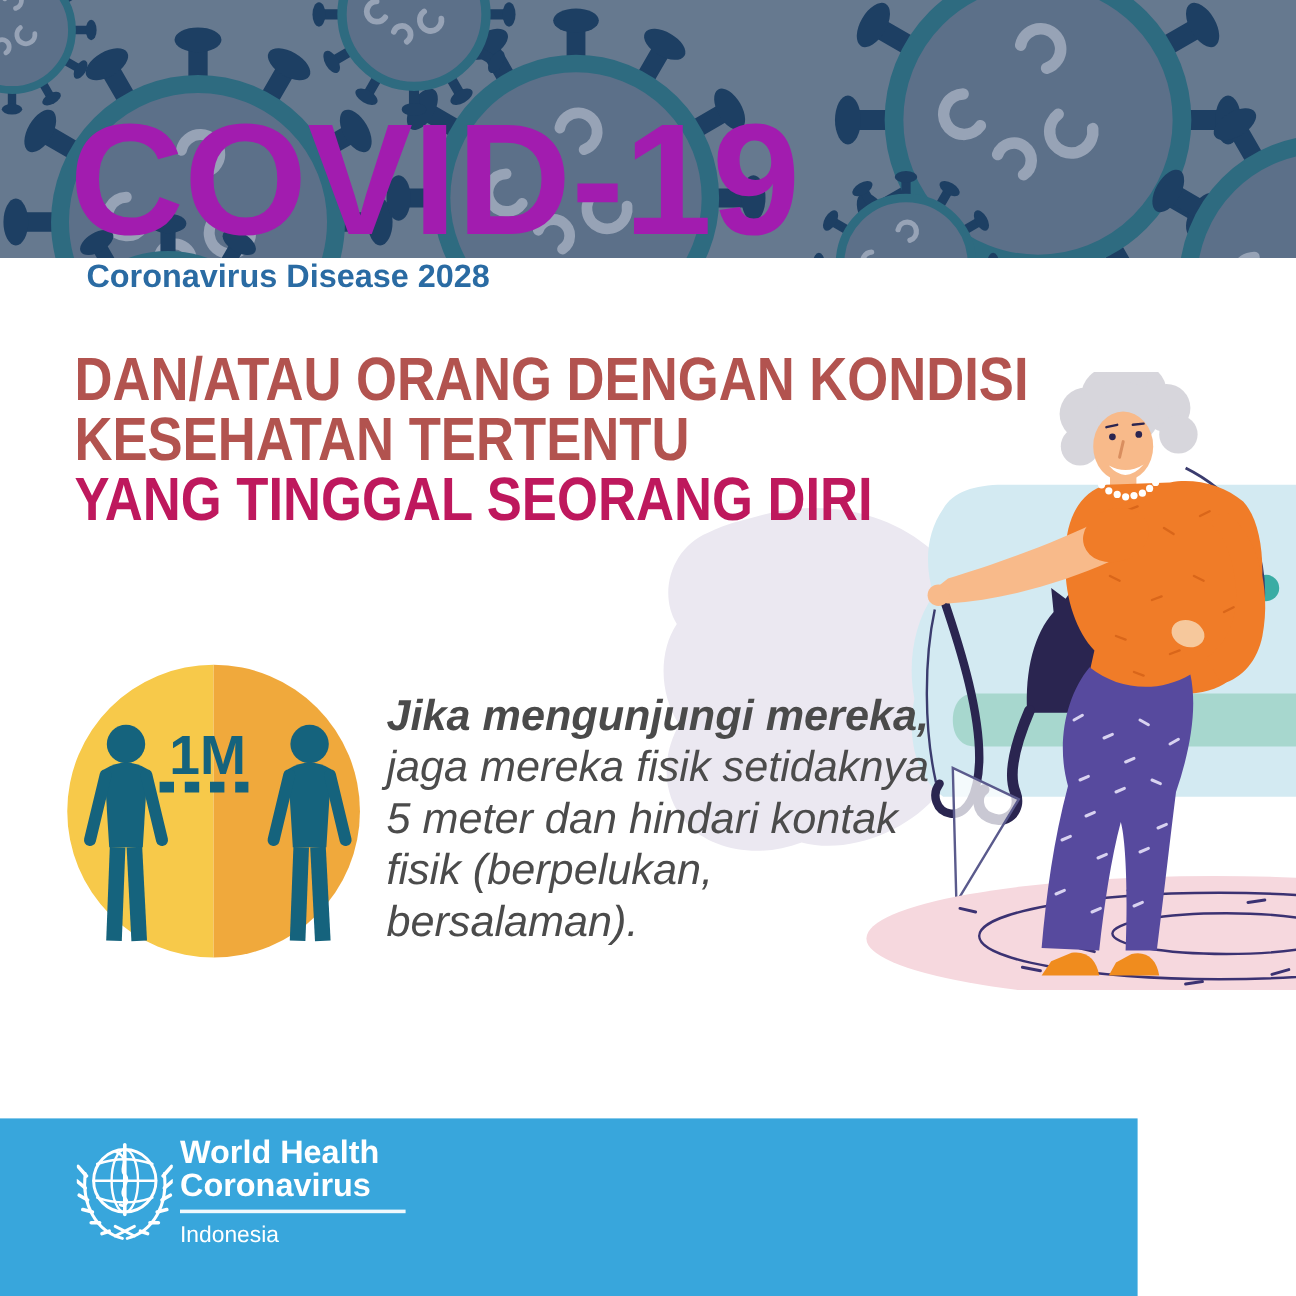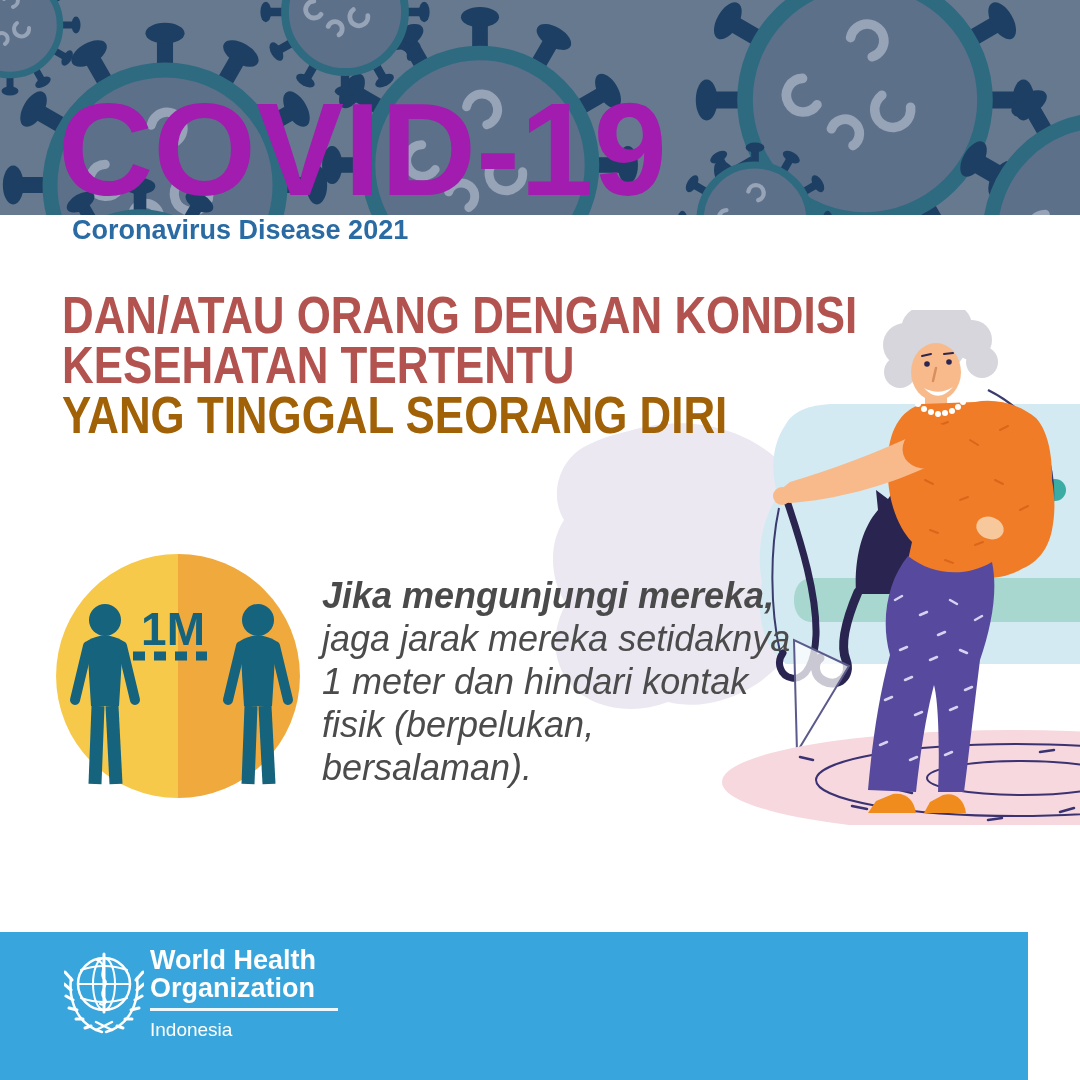--- a/index.html
+++ b/index.html
@@ -12,33 +12,33 @@
   .covid-title{position:absolute;left:58px;top:84px;font-size:132px;font-weight:bold;color:#a21caf;
                line-height:1;letter-spacing:0px;z-index:2;white-space:nowrap;}
   .covid-sub{position:absolute;left:72px;top:215px;font-size:27px;font-weight:bold;color:#2a6ba3;
              z-index:2;white-space:nowrap;}
 
   
   .headline{position:absolute;left:62px;top:291px;z-index:5;}
   .headline div{height:50px;line-height:50px;font-size:51px;font-weight:bold;white-space:nowrap;}
   .headline span{display:inline-block;transform:scaleX(0.86);transform-origin:0 50%;}
   .hl-red{color:#b2534f;}
-  .hl-teal{color:#a16207;text-decoration:underline;}
+  .hl-teal{color:#be185d;text-decoration:underline;}
 
   
   .message{position:absolute;left:322px;top:574px;z-index:5;color:#4b4b4b;font-size:36px;line-height:43px;font-style:italic;}
   .message .lead{font-weight:bold;color:#4a4a4a;}
 
   
   .illus{position:absolute;left:540px;top:310px;z-index:3;}
   .badge{position:absolute;left:55px;top:553px;z-index:4;}
   svg text{font-family:"Liberation Sans",sans-serif;}
 
   
-  .footer{position:absolute;left:0;top:932px;width:1028px;height:148px;background:#38a6dc;z-index:6;}
+  .footer{position:absolute;left:0;top:932px;width:948px;height:148px;background:#38a6dc;z-index:6;}
   .who-emblem{position:absolute;left:64px;top:10px;}
   .who-text{position:absolute;left:150px;top:14px;color:#ffffff;}
   .who-text .org{font-size:27px;font-weight:bold;line-height:28px;white-space:nowrap;}
   .who-divider{width:188px;height:3px;background:#ffffff;opacity:.92;margin:6px 0 7px 0;}
   .who-text .country{font-size:19px;line-height:24px;}
 </style>
 </head>
 <body>
 
 <div id="canvas">
@@ -111,21 +111,21 @@
       <use href="#virus-motif" transform="translate(480,165) scale(1.12)"></use>
       <use href="#virus-motif" transform="translate(865,100) scale(1.2)"></use>
       <use href="#virus-motif" transform="translate(1105,235) scale(1.15)"></use>
       <use href="#virus-motif" transform="translate(755,220) scale(0.55)"></use>
       <use href="#virus-motif" transform="translate(345,12) scale(0.6)"></use>
       <use href="#virus-motif" transform="translate(10,25) scale(0.5)"></use>
       <use href="#virus-motif" transform="translate(140,305) scale(0.9)"></use>
     </svg>
   </div>
   <div class="covid-title">COVID-19</div>
-  <div class="covid-sub">Coronavirus Disease 2021</div>
+  <div class="covid-sub">Coronavirus Disease 2028</div>
 
   <svg class="illus" width="540" height="515" viewBox="540 310 540 515">
 
     <path d="M632,430 C688,414 742,428 776,458 C800,480 806,520 796,556 C812,592 806,640 778,666 C752,694 706,712 668,702 C632,716 592,708 572,686 C550,662 552,628 566,604 C550,580 548,544 564,520 C548,494 560,456 590,444 C606,436 618,434 632,430 Z" fill="#ebe8f1"></path>
 
     <g>
       <path d="M1080,404 L836,404 C812,404 794,410 786,424 C772,444 770,470 778,496 C762,518 756,552 762,582 C756,614 762,646 786,664 L1080,664 Z" fill="#d3eaf2"></path>
       <path d="M812,578 L1080,578 L1080,622 L812,622 C800,622 794,612 794,600 C794,588 800,578 812,578 Z" fill="#a7d7ce"></path>
       <path d="M779,508 C770,550 770,608 780,652" stroke="#3b3c6e" stroke-width="2" fill="none"></path>
     </g>
@@ -265,22 +265,22 @@
       <line x1="220" y1="93" x2="233" y2="147" stroke-width="10" stroke-linecap="round"></line>
       <line x1="196" y1="153" x2="193" y2="231" stroke-width="13"></line>
       <line x1="210" y1="153" x2="214" y2="231" stroke-width="13"></line>
     </g>
     <line x1="78" y1="103" x2="152" y2="103" stroke="#15637d" stroke-width="9" stroke-dasharray="12 9"></line>
     <text x="118" y="92" text-anchor="middle" font-size="46" font-weight="bold" fill="#15637d">1M</text>
   </svg>
 
   <div class="message">
     <div class="lead">Jika mengunjungi mereka,</div>
-    <div>jaga jarak mereka setidaknya</div>
-    <div>1 meter dan hindari kontak</div>
+    <div>jaga mereka fisik setidaknya</div>
+    <div>5 meter dan hindari kontak</div>
     <div>fisik (berpelukan,</div>
     <div>bersalaman).</div>
   </div>
 
   <div class="footer">
     <svg class="who-emblem" width="80" height="95" viewBox="0 0 80 95">
       <g stroke="#ffffff" fill="none" stroke-linecap="round">
         <circle cx="40" cy="42" r="26" stroke-width="2.5"></circle>
         <line x1="14" y1="42" x2="66" y2="42" stroke-width="2"></line>
         <ellipse cx="40" cy="42" rx="11" ry="26" stroke-width="2"></ellipse>
@@ -301,19 +301,19 @@
             <line x1="71" y1="58" x2="78" y2="54"></line>
           <line x1="67" y1="68" x2="75" y2="66"></line>
             <line x1="61" y1="77" x2="68" y2="77"></line>
             <line x1="53" y1="84" x2="59" y2="86"></line>
         </g>
         <path d="M32,88 L48,80 M48,88 L32,80" stroke-width="2.5"></path>
       </g>
     </svg>
     <div class="who-text">
       <div class="org">World Health</div>
-      <div class="org">Organization</div>
+      <div class="org">Coronavirus</div>
       <div class="who-divider"></div>
       <div class="country">Indonesia</div>
     </div>
   </div>
 
 </div>
 
 </body></html>

